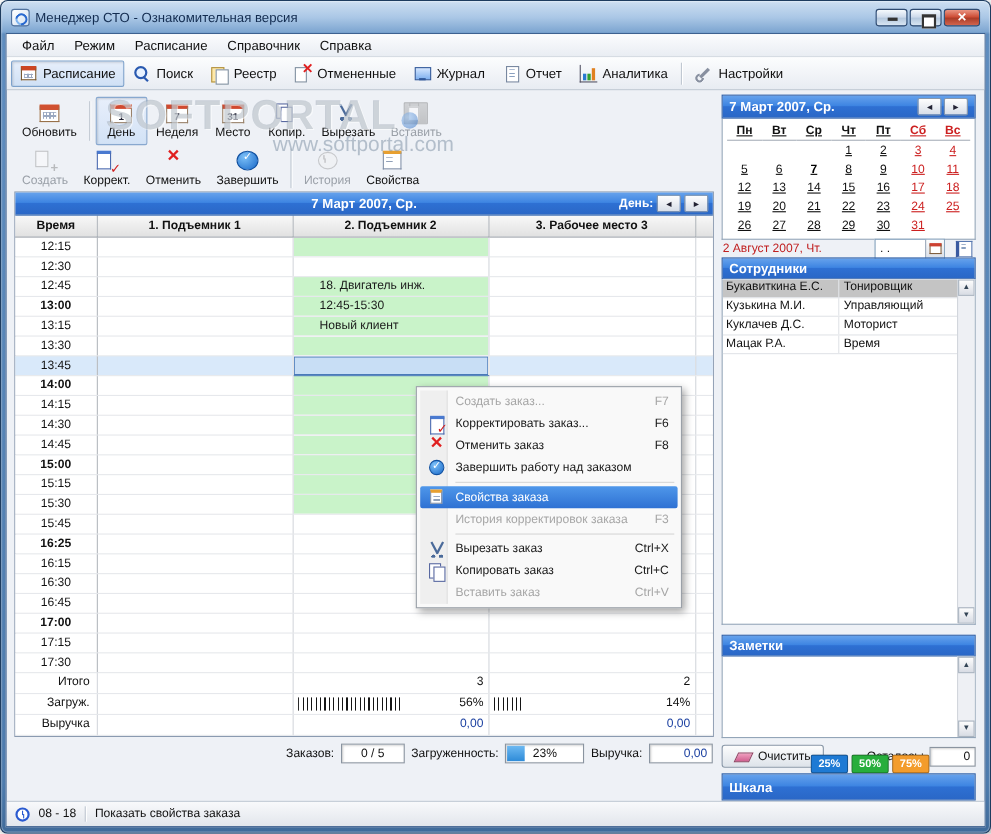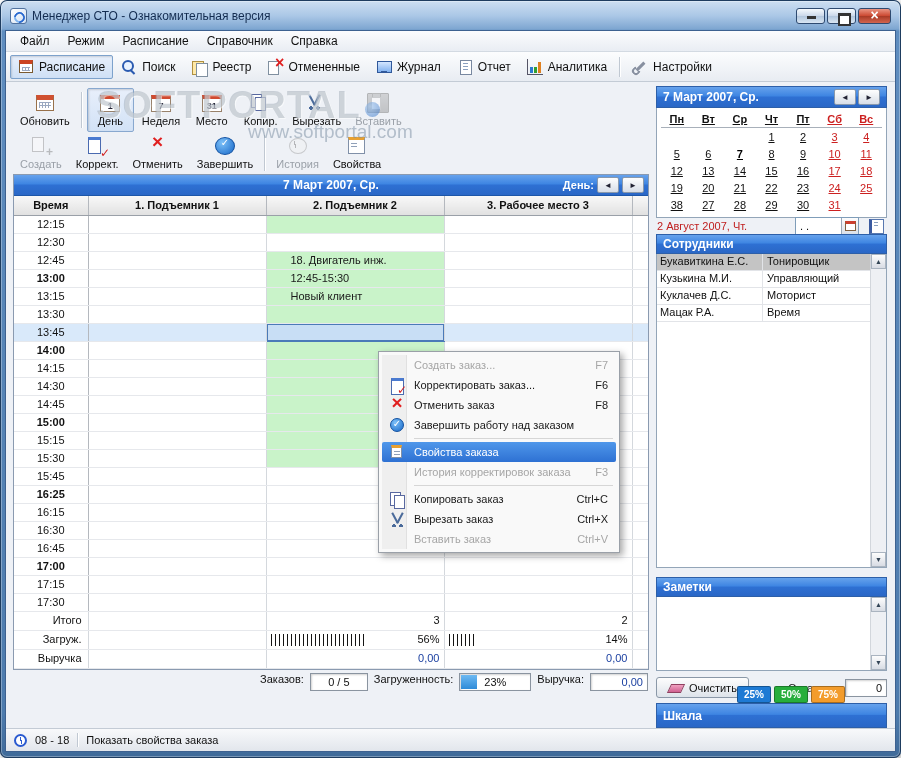--- a/index.html
+++ b/index.html
@@ -63,21 +63,21 @@
   .cell-focus{background:#c8def5 !important;box-shadow:inset 0 0 0 1px #4a7ab8;border-bottom:1px solid #4a7ab8 !important;}
   .sum tr td{height:19px;}
   .sum tr:first-child td{border-top:1px solid #878d95;}
   .sum .lbl{text-align:right;padding-right:6px;}
   .num{text-align:right;padding-right:5px;}
   .money{color:#1a3fa0;}
   .loadcell{display:flex;align-items:center;height:100%;}
   .stripe{height:12px;background:repeating-linear-gradient(90deg,#141414 0 1px,transparent 1px 4px);flex:none;}
   .loadcell .pct{margin-left:auto;}
 
-  .foot-controls{height:24px;flex:none;display:flex;align-items:flex-start;justify-content:flex-end;gap:6px;margin-top:3px;font-size:11px;padding-right:1px;}
+  .foot-controls{height:24px;flex:none;display:flex;align-items:center;justify-content:flex-end;gap:6px;margin-top:3px;font-size:11px;padding-right:1px;}
   .inset-box{background:#fff;border:1px solid #8a94a0;box-shadow:inset 1px 1px 2px rgba(0,0,0,.18);height:18px;display:flex;align-items:center;justify-content:center;font-size:11px;}
   .inset-box.orders{width:58px;}
   .inset-box.loadbox{width:72px;position:relative;}
   .loadbox .fill{position:absolute;left:1px;top:1px;bottom:1px;background:linear-gradient(#6db9f2,#2e8bd8);}
   .loadbox .ptext{position:relative;z-index:1;}
   .inset-box.rev{width:58px;justify-content:flex-end;padding-right:4px;}
 
   
   .right-col{width:231px;flex:none;display:flex;flex-direction:column;}
   .rp-head{height:22px;flex:none;display:flex;align-items:center;padding:0 6px;color:#fff;font-weight:bold;font-size:12px;
@@ -586,21 +586,21 @@
               <span class="cal-cell">16</span>
               <span class="cal-cell red">17</span>
               <span class="cal-cell red">18</span>
               <span class="cal-cell">19</span>
               <span class="cal-cell">20</span>
               <span class="cal-cell">21</span>
               <span class="cal-cell">22</span>
               <span class="cal-cell">23</span>
               <span class="cal-cell red">24</span>
               <span class="cal-cell red">25</span>
-              <span class="cal-cell">38</span>
+              <span class="cal-cell">26</span>
               <span class="cal-cell">27</span>
               <span class="cal-cell">28</span>
               <span class="cal-cell">29</span>
               <span class="cal-cell">30</span>
               <span class="cal-cell red">31</span>
               <span class="cal-cell red"></span>
             </div>
         </div>
         <div class="goto-row">
           <span class="goto-label">2 Август 2007, Чт.</span>
@@ -713,27 +713,27 @@
       <div class="ctx-item hl">
         <span class="ic ic-properties"></span>
         <span class="txt">Свойства заказа</span>
       </div>
       <div class="ctx-item disabled">
         <span class="txt">История корректировок заказа</span>
         <span class="sc">F3</span>
       </div>
       <div class="ctx-sep"></div>
       <div class="ctx-item">
+        <span class="ic ic-cut"></span>
+        <span class="txt">Вырезать заказ</span>
+        <span class="sc">Ctrl+X</span>
+      </div>
+      <div class="ctx-item">
         <span class="ic ic-copy"></span>
         <span class="txt">Копировать заказ</span>
         <span class="sc">Ctrl+C</span>
       </div>
-      <div class="ctx-item">
-        <span class="ic ic-cut"></span>
-        <span class="txt">Вырезать заказ</span>
-        <span class="sc">Ctrl+X</span>
-      </div>
       <div class="ctx-item disabled">
         <span class="txt">Вставить заказ</span>
         <span class="sc">Ctrl+V</span>
       </div>
     </div>
 </div>
 
 </body></html>

